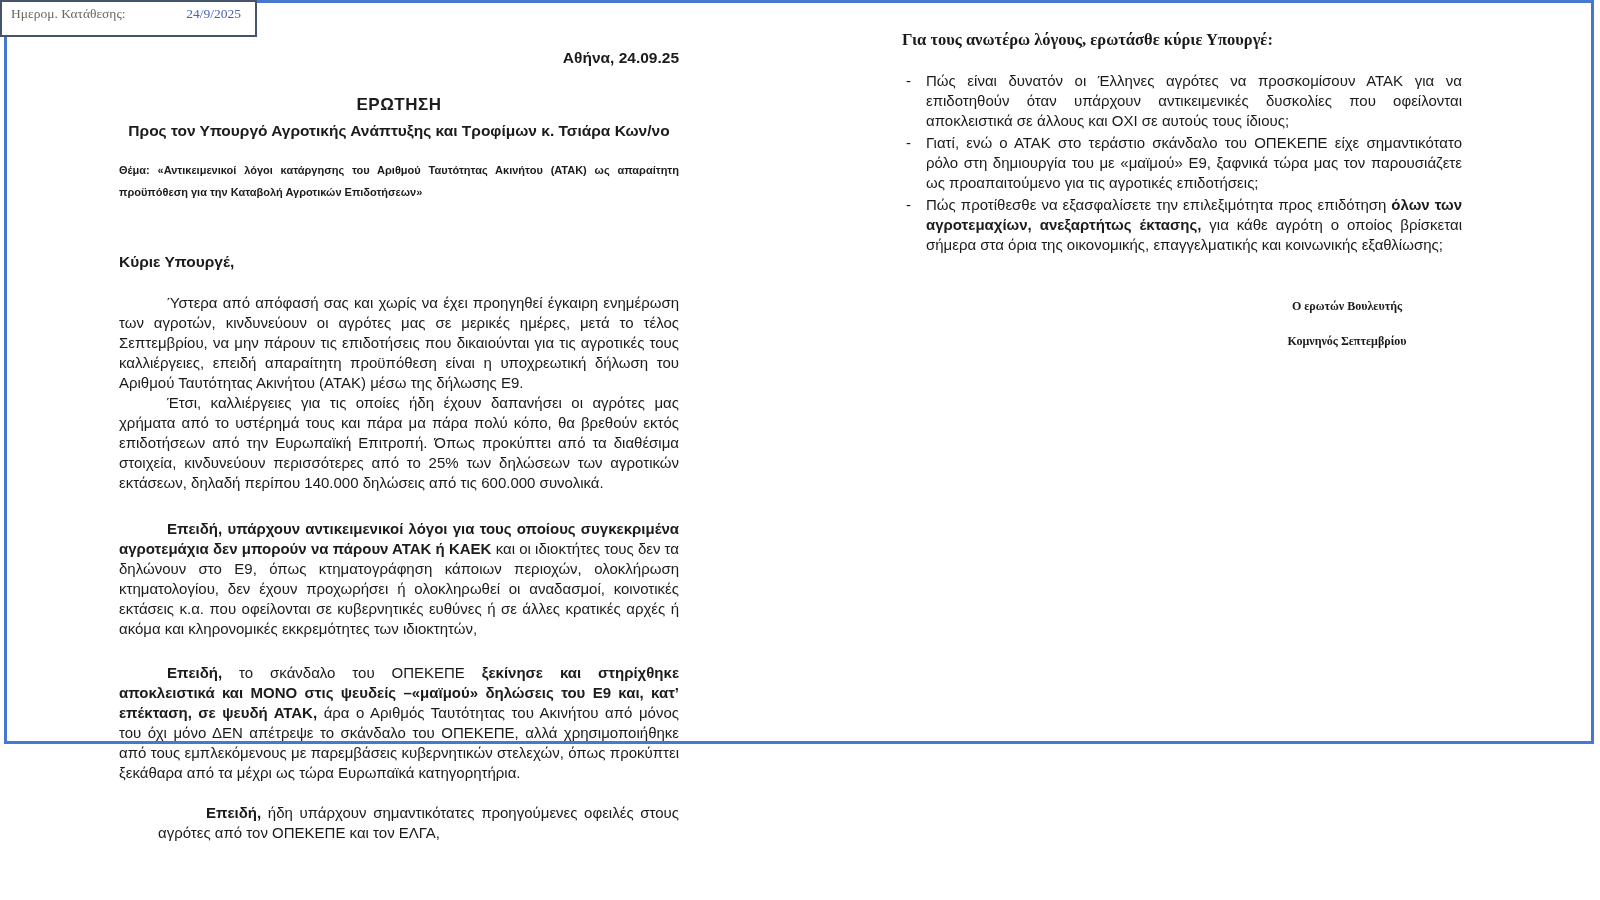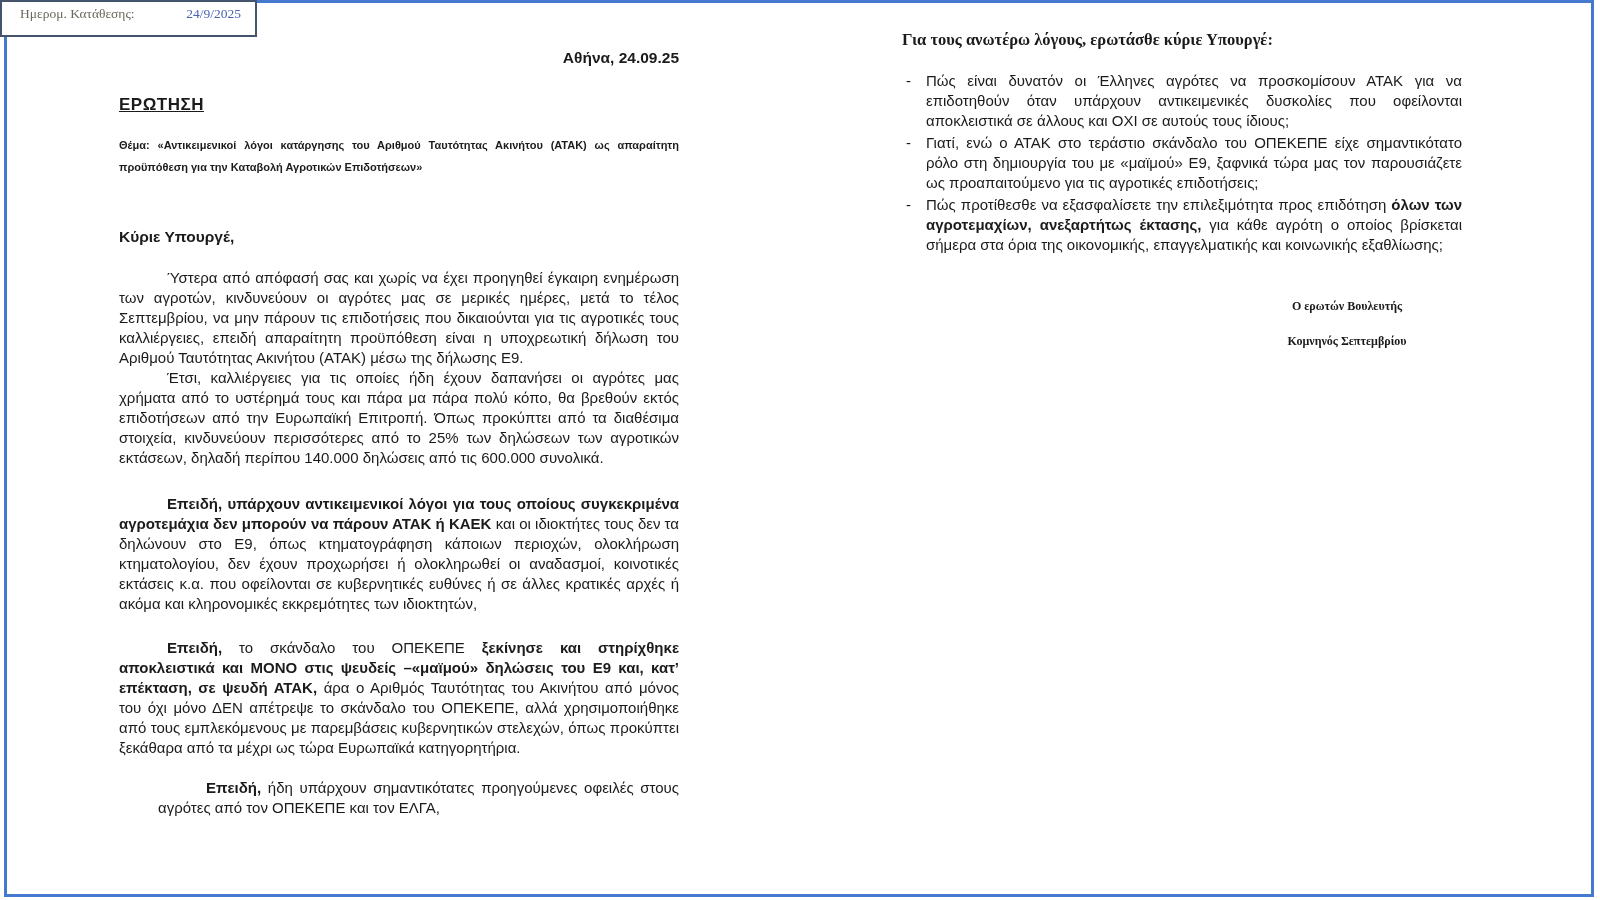--- a/index.html
+++ b/index.html
@@ -7,55 +7,54 @@
     width: 1600px; height: 900px;
     background: #ffffff;
     font-family: "Liberation Sans", "DejaVu Sans", sans-serif;
     color: #1b1b1b;
     overflow: hidden;
   }
   .canvas { position: relative; width: 1600px; height: 900px; }
 
   
   .page {
-    position: absolute; top: 0; height: 897px;
+    position: absolute; top: 0; height: 744px;
     background: #ffffff;
     border: 3px solid #4579cf;
   }
   .page-left  { left: 4px;   width: 800px; }
   .page-right { left: 800px; width: 794px; border-left: none; }
 
   
   .date-box {
     position: absolute; left: 0; top: 0; z-index: 5;
     width: 257px; height: 37px;
     background: #ffffff;
     border: 2px solid #44546a;
     display: flex; align-items: flex-start; justify-content: space-between;
-    padding: 4px 14px 0 18px;
+    padding: 4px 14px 0 9px;
     font-family: "Liberation Serif", "DejaVu Serif", serif;
     font-size: 13.5px;
   }
   .date-box .label { color: #6b675c; }
   .date-box .value { color: #4a63b5; }
 
   
   .content-left {
     position: absolute; left: 112px; top: 0; width: 560px;
   }
   .dateline {
     margin-top: 46px;
     text-align: right;
     font-weight: bold; font-size: 15.5px;
   }
   .q-title {
     margin-top: 28px;
-    text-align: left;
+    text-align: center;
     font-weight: bold; font-size: 17px;
-    text-decoration: underline;
     letter-spacing: .5px;
   }
   .recipient {
     margin-top: 7px;
     text-align: center;
     font-weight: bold; font-size: 15.5px;
   }
   .subject {
     margin-top: 19px;
     font-weight: bold; font-size: 11px;
@@ -113,20 +112,21 @@
 
   <div class="date-box">
     <span class="label">Ημερομ. Κατάθεσης:</span>
     <span class="value">24/9/2025</span>
   </div>
 
   <div class="page page-left">
     <div class="content-left">
       <div class="dateline">Αθήνα, 24.09.25</div>
       <div class="q-title">ΕΡΩΤΗΣΗ</div>
+      <div class="recipient">Προς τον Υπουργό Αγροτικής Ανάπτυξης και Τροφίμων κ. Τσιάρα Κων/νο</div>
       <div class="subject">Θέμα: «Αντικειμενικοί λόγοι κατάργησης του Αριθμού Ταυτότητας Ακινήτου (ΑΤΑΚ) ως απαραίτητη προϋπόθεση για την Καταβολή Αγροτικών Επιδοτήσεων»</div>
       <div class="salutation">Κύριε Υπουργέ,</div>
       <div class="body-text">
         <p><span>Ύστερα από απόφασή σας και χωρίς να έχει προηγηθεί έγκαιρη ενημέρωση των αγροτών, κινδυνεύουν οι αγρότες μας σε μερικές ημέρες, μετά το τέλος Σεπτεμβρίου, να μην πάρουν τις επιδοτήσεις που δικαιούνται για τις αγροτικές τους καλλιέργειες, επειδή απαραίτητη προϋπόθεση είναι η υποχρεωτική δήλωση του Αριθμού Ταυτότητας Ακινήτου (ΑΤΑΚ) μέσω της δήλωσης Ε9.</span></p>
         <p><span>Έτσι, καλλιέργειες για τις οποίες ήδη έχουν δαπανήσει οι αγρότες μας χρήματα από το υστέρημά τους και πάρα μα πάρα πολύ κόπο, θα βρεθούν εκτός επιδοτήσεων από την Ευρωπαϊκή Επιτροπή. Όπως προκύπτει από τα διαθέσιμα στοιχεία, κινδυνεύουν περισσότερες από το 25% των δηλώσεων των αγροτικών εκτάσεων, δηλαδή περίπου 140.000 δηλώσεις από τις 600.000 συνολικά.</span></p>
         <p class="gap-lg"><b>Επειδή, υπάρχουν αντικειμενικοί λόγοι για τους οποίους συγκεκριμένα αγροτεμάχια δεν μπορούν να πάρουν ΑΤΑΚ ή ΚΑΕΚ </b><span>και οι ιδιοκτήτες τους δεν τα δηλώνουν στο Ε9, όπως κτηματογράφηση κάποιων περιοχών, ολοκλήρωση κτηματολογίου, δεν έχουν προχωρήσει ή ολοκληρωθεί οι αναδασμοί, κοινοτικές εκτάσεις κ.α. που οφείλονται σε κυβερνητικές ευθύνες ή σε άλλες κρατικές αρχές ή ακόμα και κληρονομικές εκκρεμότητες των ιδιοκτητών,</span></p>
         <p class="gap-md"><b>Επειδή,</b><span> το σκάνδαλο του ΟΠΕΚΕΠΕ </span><b>ξεκίνησε και στηρίχθηκε αποκλειστικά και ΜΟΝΟ στις ψευδείς –«μαϊμού» δηλώσεις του Ε9 και, κατ’ επέκταση, σε ψευδή ΑΤΑΚ,</b><span> άρα ο Αριθμός Ταυτότητας του Ακινήτου από μόνος του όχι μόνο ΔΕΝ απέτρεψε το σκάνδαλο του ΟΠΕΚΕΠΕ, αλλά χρησιμοποιήθηκε από τους εμπλεκόμενους με παρεμβάσεις κυβερνητικών στελεχών, όπως προκύπτει ξεκάθαρα από τα μέχρι ως τώρα Ευρωπαϊκά κατηγορητήρια.</span></p>
         <p class="gap-sm"><b>Επειδή,</b><span> ήδη υπάρχουν σημαντικότατες προηγούμενες οφειλές στους αγρότες από τον ΟΠΕΚΕΠΕ και τον ΕΛΓΑ,</span></p>
       </div>
     </div>

